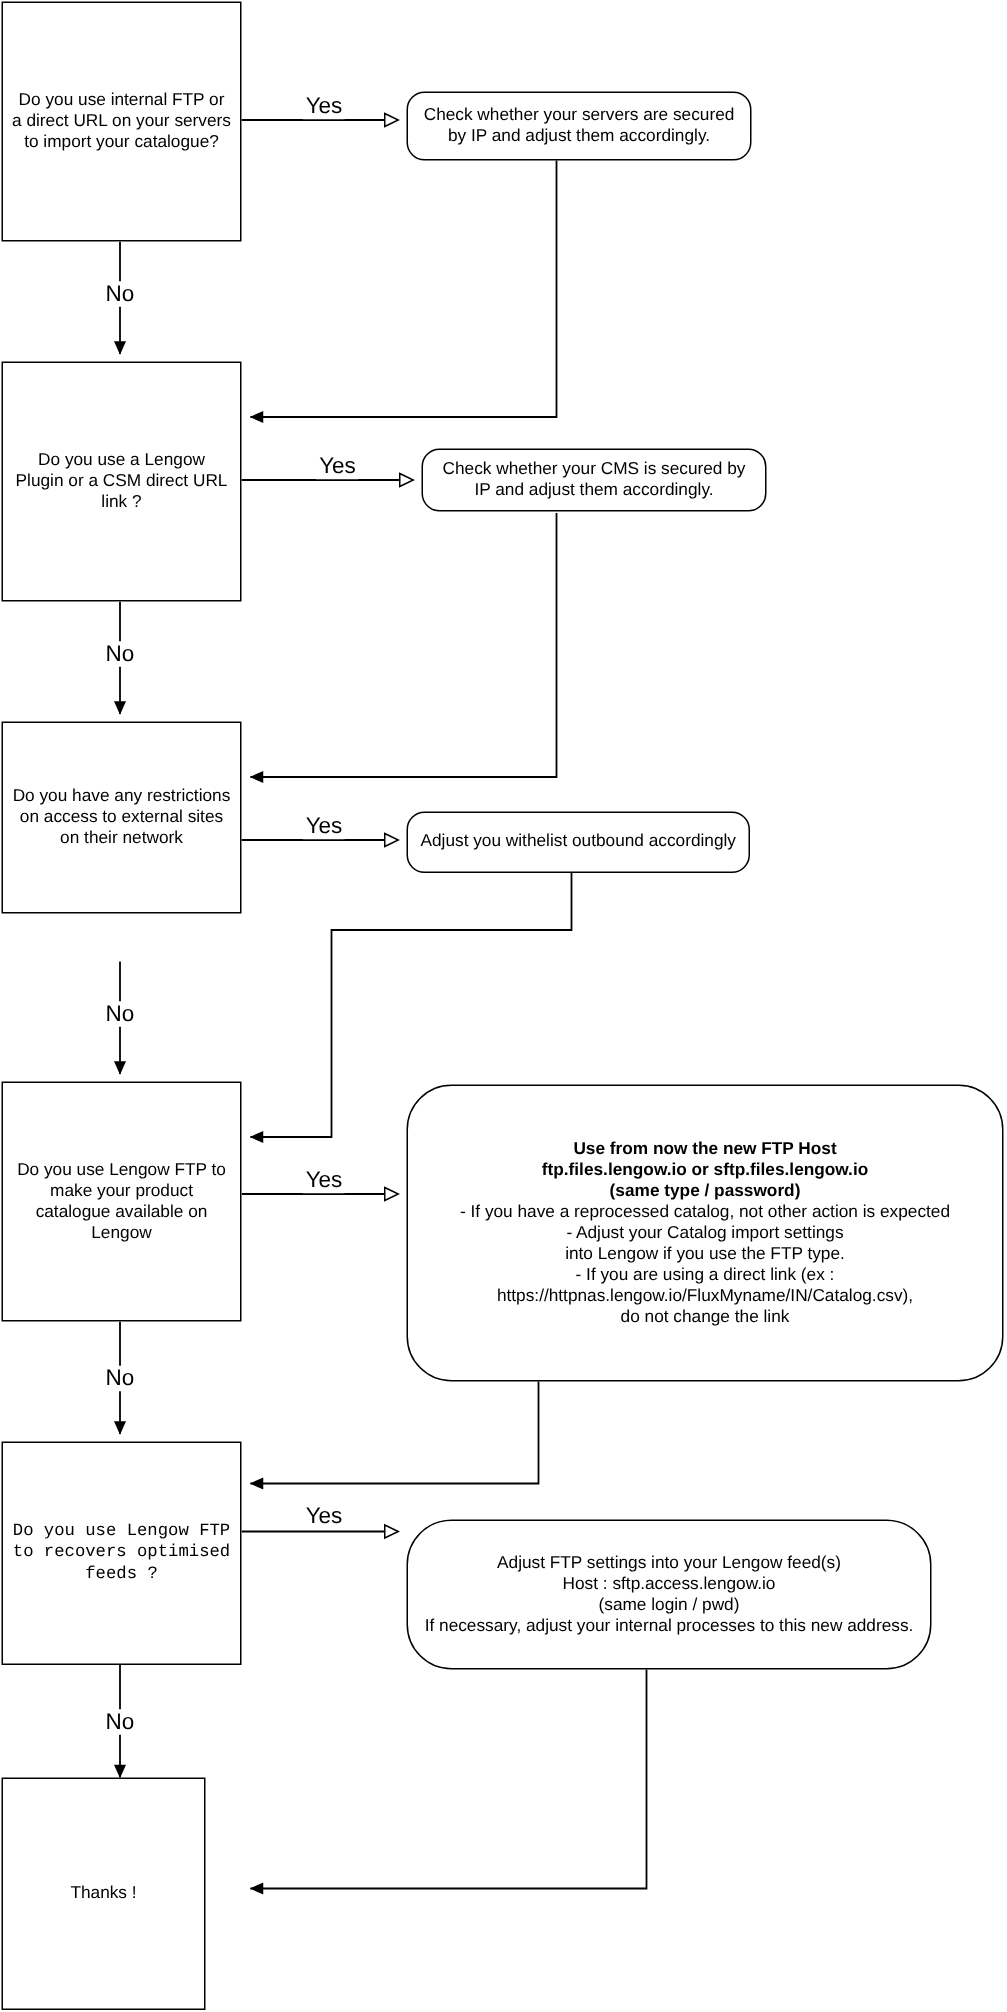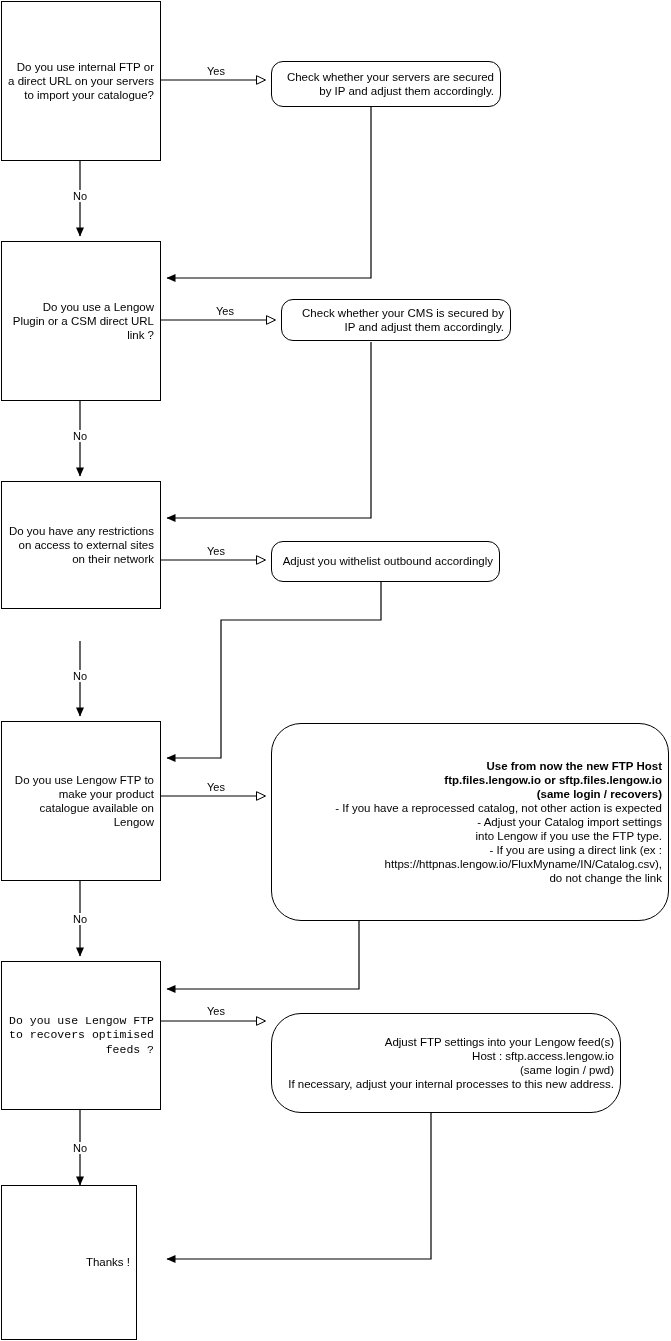--- a/index.html
+++ b/index.html
@@ -1,25 +1,25 @@
 <!DOCTYPE html>
 <html><head>
 <meta charset="utf-8">
 <style>
   html,body{margin:0;padding:0;background:#ffffff;}
   body{font-family:"Liberation Sans",sans-serif;}
   #canvas{position:relative;width:671px;height:1341px;background:#ffffff;overflow:hidden;}
   svg.wires{position:absolute;left:0;top:0;width:671px;height:1341px;pointer-events:none;}
   .node{position:absolute;box-sizing:border-box;border:1px solid #000000;background:#ffffff;
-        display:flex;align-items:center;justify-content:center;text-align:right;color:#000000;}
+        display:flex;align-items:center;justify-content:center;text-align:center;color:#000000;}
   .node .txt{display:block;width:100%;padding:0 6px;box-sizing:border-box;line-height:1.22;}
   .decision{font-size:11.5px;}
   .action{border-radius:12px;font-size:11.5px;}
   .action.big{border-radius:30px;}
-  .edge-label{position:absolute;font-size:11px;color:#000000;background:#ffffff;
+  .edge-label{position:absolute;font-size:15px;color:#000000;background:#ffffff;
               padding:0 2px;text-align:center;white-space:nowrap;transform:translate(-50%,-50%);}
   .ftp-head{font-weight:bold;}
   .nowrap{white-space:nowrap;}
 </style>
 </head>
 <body>
 
 <div id="canvas">
 
   <svg class="wires" viewBox="0 0 671 1341" xmlns="http://www.w3.org/2000/svg">
@@ -98,21 +98,21 @@
   </div>
 
   <div class="node action" style="left:271px;top:541px;width:229px;height:41px;">
     <span class="txt">Adjust you withelist outbound accordingly</span>
   </div>
 
   <div class="node action big" style="left:271px;top:723px;width:398px;height:198px;">
     <span class="txt">
       <span class="ftp-head">Use from now the new FTP Host</span><br>
       <span class="ftp-head">ftp.files.lengow.io or sftp.files.lengow.io</span><br>
-      <span class="ftp-head">(same login / recovers)</span><br>
+      <span class="ftp-head">(same type / password)</span><br>
       <span class="nowrap">- If you have a reprocessed catalog, not other action is expected</span><br>
       <span>- Adjust your Catalog import settings</span><br>
       <span>into Lengow if you use the FTP type.</span><br>
       <span>- If you are using a direct link (ex :</span><br>
       <span>https://httpnas.lengow.io/FluxMyname/IN/Catalog.csv),</span><br>
       <span>do not change the link</span>
     </span>
   </div>
 
   <div class="node action big" style="left:271px;top:1013px;width:350px;height:100px;">

